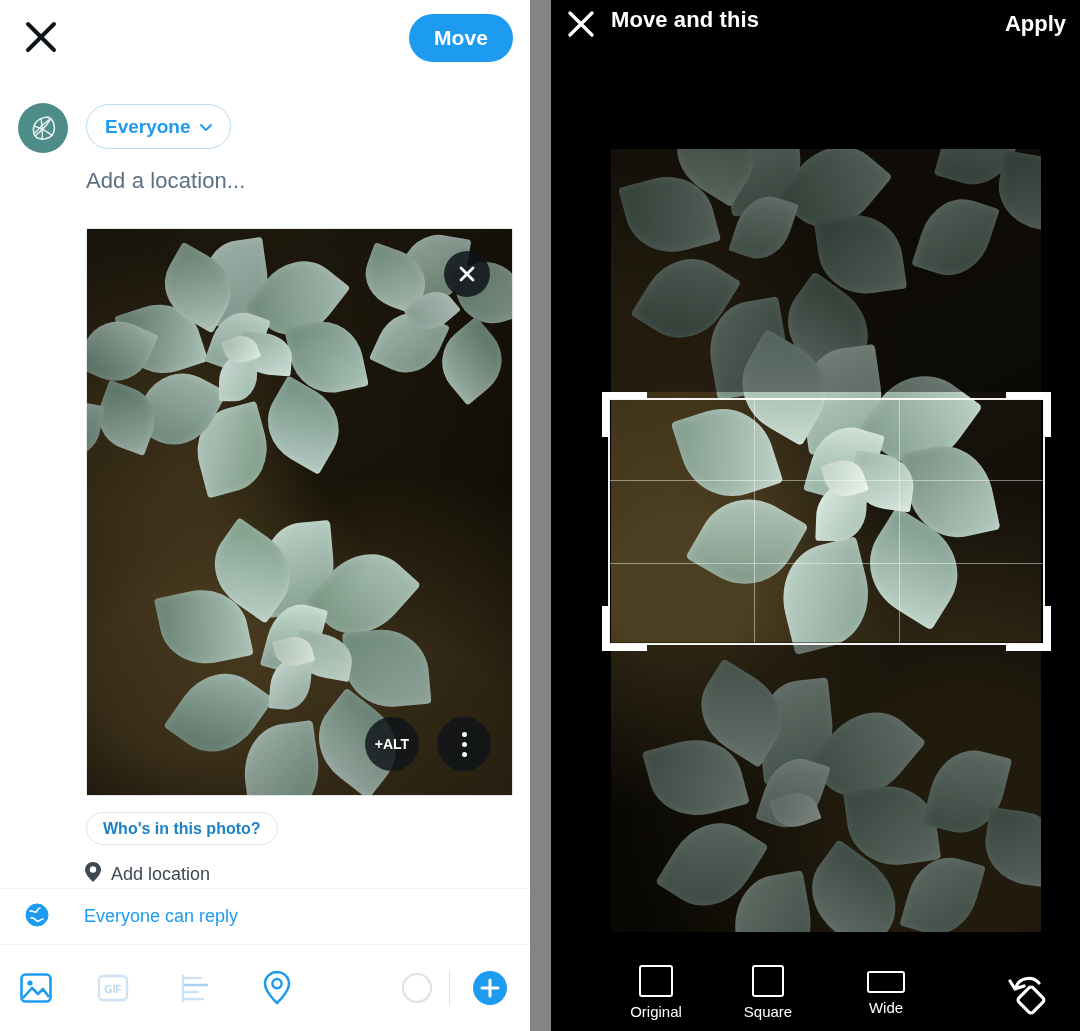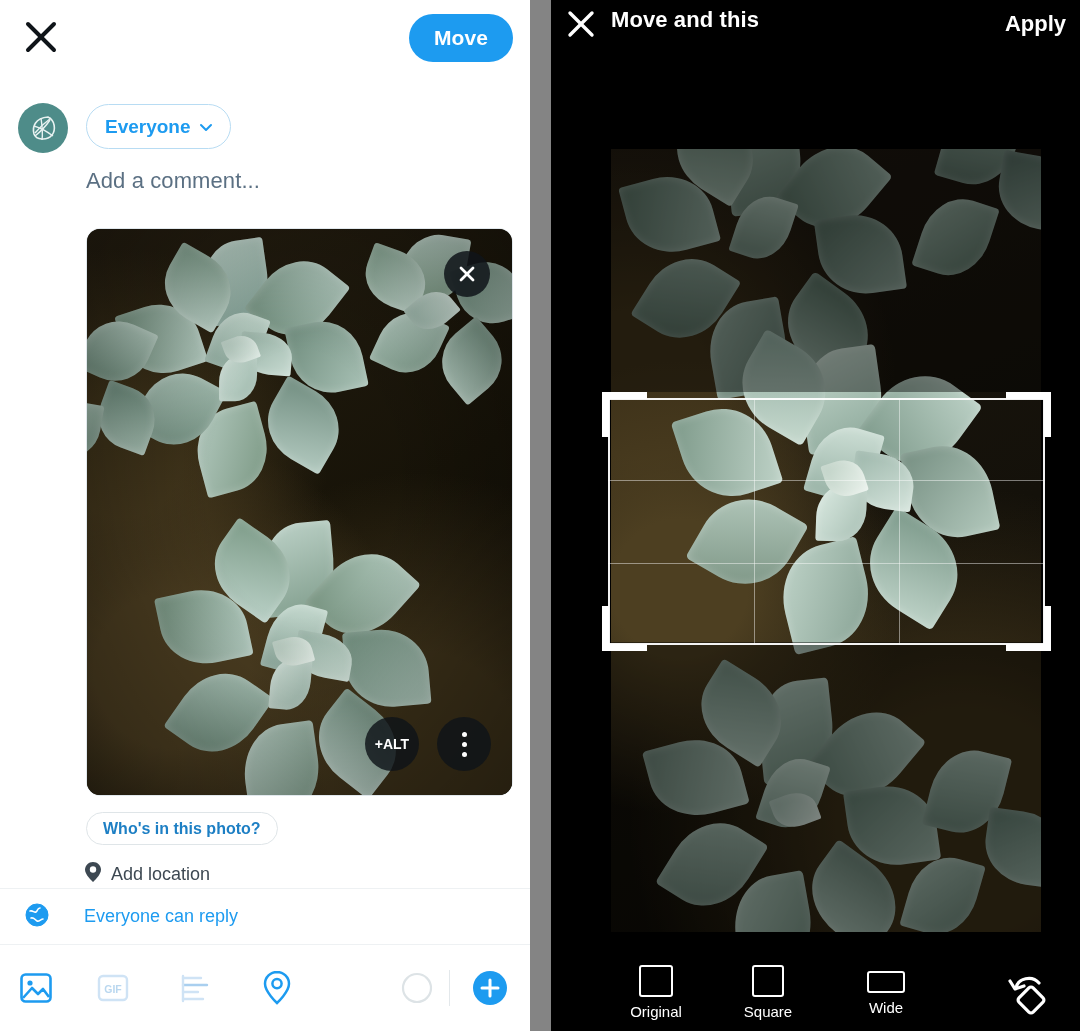--- a/index.html
+++ b/index.html
@@ -62,21 +62,21 @@
   .comment-placeholder {
     position:absolute; left:86px; top:168px;
     font-size:22px; color:#5b7083;
     letter-spacing:.1px;
   }
 
   
   .photo-wrap {
     position:absolute; left:86px; top:228px;
     width:427px; height:568px;
-    border-radius:14px;
+    border-radius:2px;
     overflow:hidden;
     border:1px solid #e1e8ed;
   }
   .succulents { position:absolute; inset:0; overflow:hidden; background:#2a2517; }
   .img-close {
     position:absolute; right:22px; top:22px;
     width:46px; height:46px; border-radius:50%;
     background:rgba(15,20,25,0.85);
     display:flex; align-items:center; justify-content:center;
     cursor:pointer; z-index:6;
@@ -242,21 +242,21 @@
 
     <div class="audience-pill">
       <span class="lbl">Everyone</span>
       <span class="chev">
         <svg width="16" height="16" viewBox="0 0 16 16">
           <polyline points="3,6 8,11 13,6" fill="none" stroke="#1d9bf0" stroke-width="2" stroke-linecap="round" stroke-linejoin="round"></polyline>
         </svg>
       </span>
     </div>
 
-    <div class="comment-placeholder">Add a comment...</div>
+    <div class="comment-placeholder">Add a location...</div>
 
     <div class="photo-wrap">
       <div class="succulents">
         <div class="plant-bg">
 
           <div style="position:absolute;inset:0;background:
                radial-gradient(circle at 20% 78%, #4a3c20 0 14%, transparent 42%),
                radial-gradient(circle at 8% 40%, #3b3018 0 12%, transparent 40%),
                radial-gradient(circle at 78% 92%, #3a2f18 0 16%, transparent 45%),
                linear-gradient(150deg,#241d10 0%,#171308 55%,#100d06 100%);"></div>

